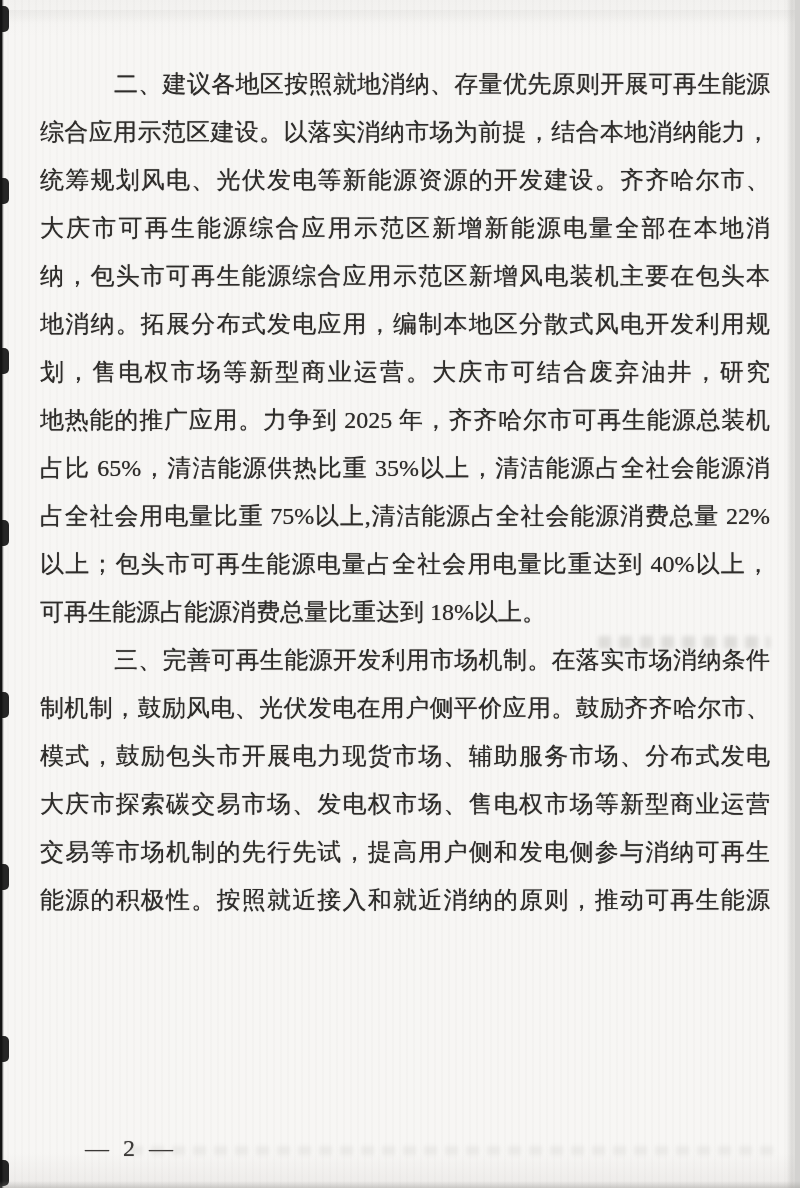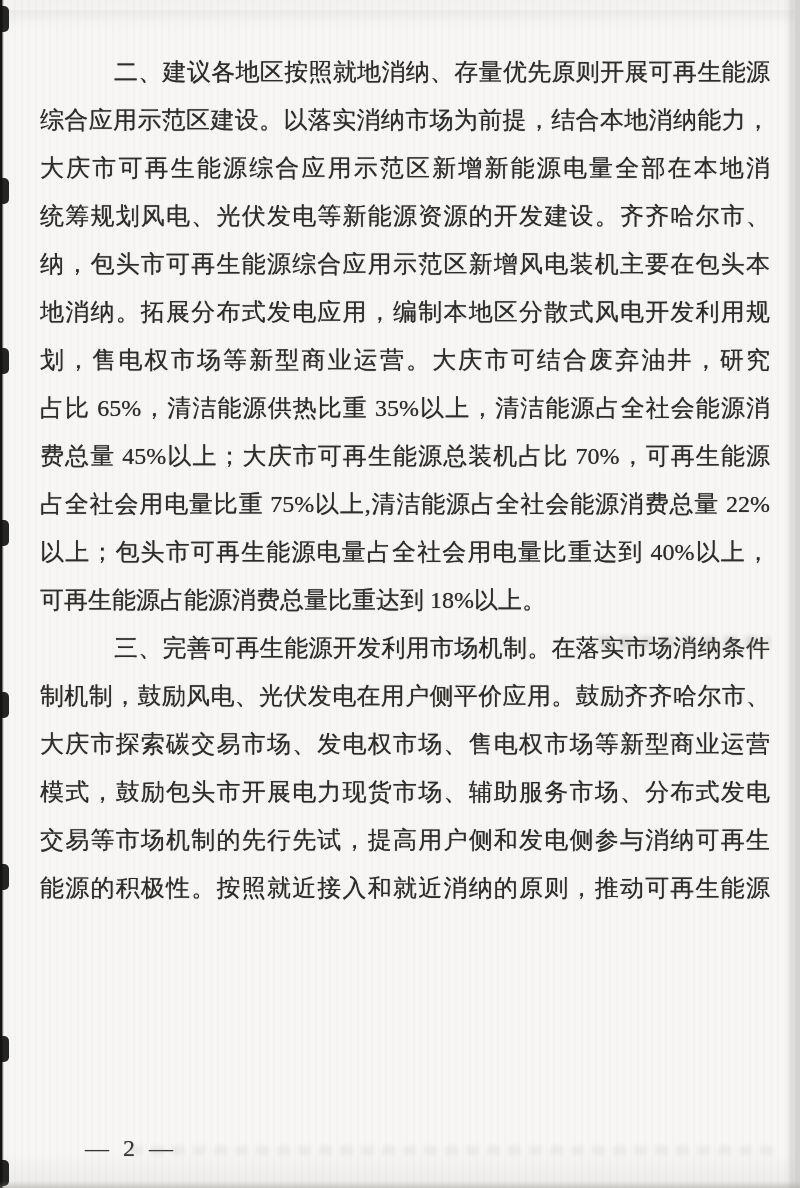--- a/index.html
+++ b/index.html
@@ -18,21 +18,21 @@
       linear-gradient(180deg, #f2f1ef 0%, var(--paper-color) 3%, var(--paper-color) 97%, #eceae8 100%);
     overflow:hidden;
     font-family:"Liberation Serif","DejaVu Serif",serif;
   }
   
   .top-shade{
     position:absolute;top:10px;left:0;width:800px;height:14px;
     background:linear-gradient(180deg, rgba(90,90,85,.05), rgba(0,0,0,0));
   }
   .content{
-    position:absolute;top:48px;left:40px;width:730px;
+    position:absolute;top:60px;left:40px;width:730px;
   }
   .line{
     height:48px;line-height:48px;
     font-size:24px;
     color:var(--text-color);
     text-align:justify;
     text-align-last:justify;
     text-justify:inter-character;
     text-shadow:0 0 .8px rgba(46,44,42,.75);
     overflow:hidden;
@@ -78,34 +78,34 @@
 </style>
 </head>
 <body>
 
 <div class="page">
   <div class="top-shade"></div>
 
   <div class="content">
     <div class="line indent">二、建议各地区按照就地消纳、存量优先原则开展可再生能源</div>
     <div class="line">综合应用示范区建设。以落实消纳市场为前提，结合本地消纳能力，</div>
+    <div class="line">统筹规划风电、光伏发电等新能源资源的开发建设。齐齐哈尔市、</div>
     <div class="line">大庆市可再生能源综合应用示范区新增新能源电量全部在本地消</div>
-    <div class="line">统筹规划风电、光伏发电等新能源资源的开发建设。齐齐哈尔市、</div>
     <div class="line">纳，包头市可再生能源综合应用示范区新增风电装机主要在包头本</div>
     <div class="line">地消纳。拓展分布式发电应用，编制本地区分散式风电开发利用规</div>
     <div class="line">划，售电权市场等新型商业运营。大庆市可结合废弃油井，研究</div>
+    <div class="line">地热能的推广应用。力争到 2025 年，齐齐哈尔市可再生能源总装机</div>
     <div class="line">占比 65%，清洁能源供热比重 35%以上，清洁能源占全社会能源消</div>
-    <div class="line">费总量 45%以上；大庆市可再生能源总装机占比 70%，可再生能源</div>
     <div class="line">占全社会用电量比重 75%以上,清洁能源占全社会能源消费总量 22%</div>
     <div class="line">以上；包头市可再生能源电量占全社会用电量比重达到 40%以上，</div>
     <div class="line flush">可再生能源占能源消费总量比重达到 18%以上。</div>
     <div class="line indent">三、完善可再生能源开发利用市场机制。在落实市场消纳条件</div>
     <div class="line">制机制，鼓励风电、光伏发电在用户侧平价应用。鼓励齐齐哈尔市、</div>
+    <div class="line">模式，鼓励包头市开展电力现货市场、辅助服务市场、分布式发电</div>
     <div class="line">大庆市探索碳交易市场、发电权市场、售电权市场等新型商业运营</div>
-    <div class="line">模式，鼓励包头市开展电力现货市场、辅助服务市场、分布式发电</div>
     <div class="line">交易等市场机制的先行先试，提高用户侧和发电侧参与消纳可再生</div>
     <div class="line">能源的积极性。按照就近接入和就近消纳的原则，推动可再生能源</div>
   </div>
 
   <div class="footer">— 2 —</div>
 
   <div class="smudge smudge-1"></div>
   <div class="smudge smudge-2"></div>
 
   <div class="edge-left"></div>

